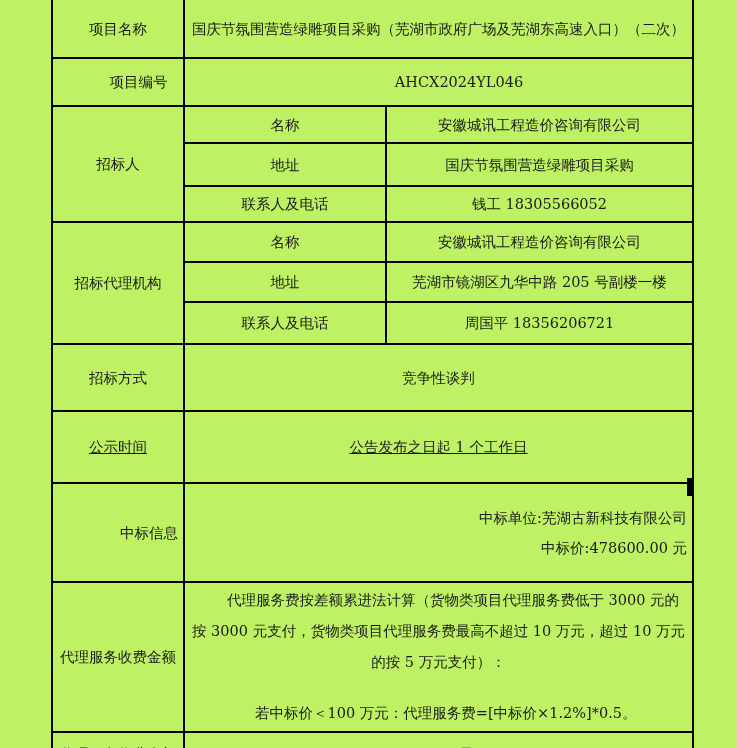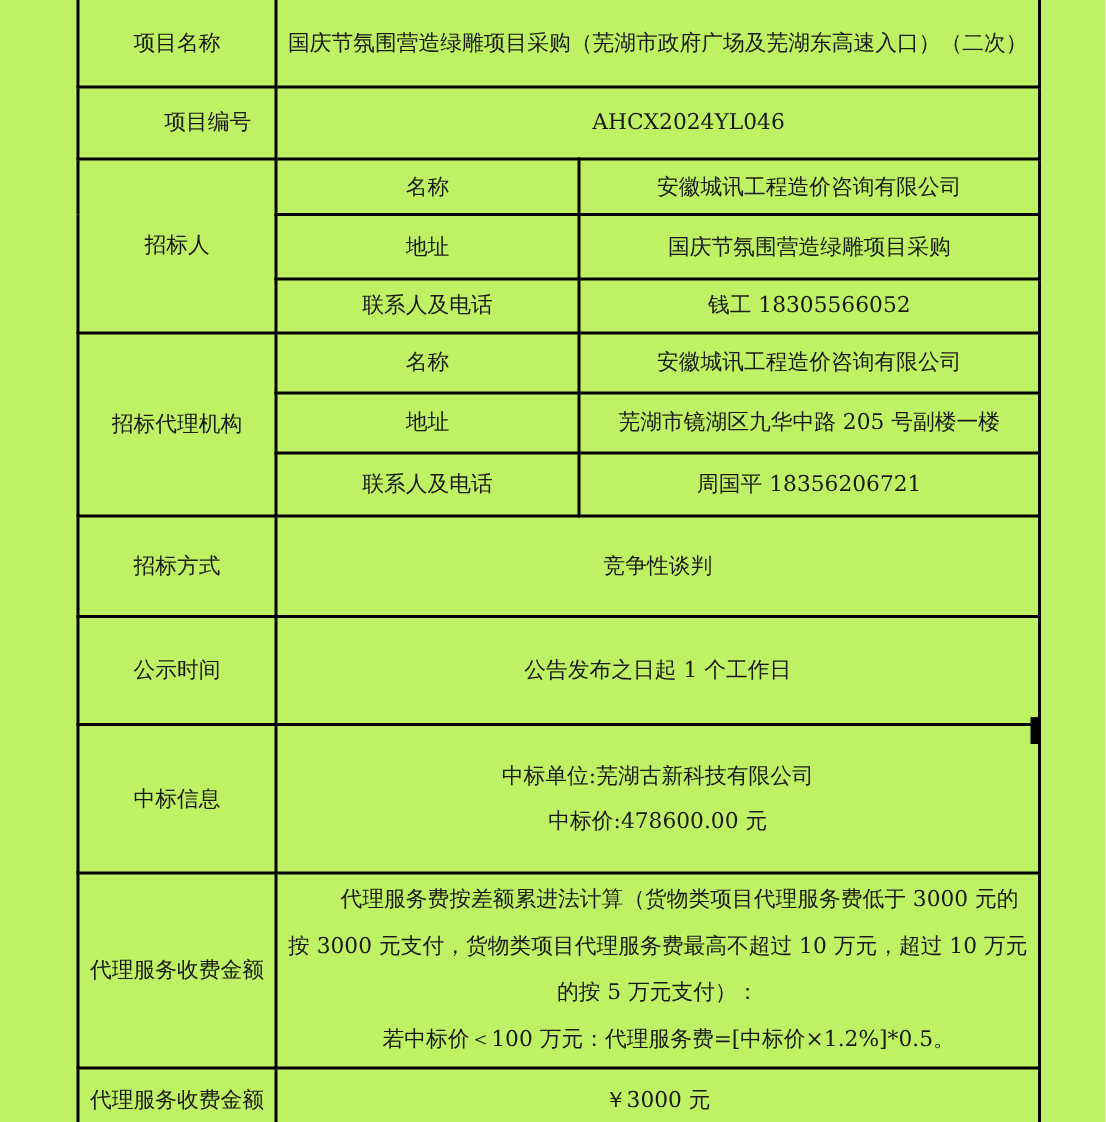--- a/index.html
+++ b/index.html
@@ -42,37 +42,37 @@
   
   tr.r-project-name td   { height: 59px; }
   tr.r-project-number td { height: 48px; padding-left: 46px; }
   tr.r-t1 td { height: 37px; }
   tr.r-t2 td { height: 43px; }
   tr.r-t3 td { height: 36px; }
   tr.r-a1 td { height: 40px; }
   tr.r-a2 td { height: 40px; }
   tr.r-a3 td { height: 42px; }
   tr.r-method td    { height: 67px; }
-  tr.r-publicity td { height: 72px; }
-  tr.r-award td     { height: 99px; }
+  tr.r-publicity td { height: 72px; text-decoration: underline; }
+  tr.r-award td     { height: 99px; text-align: right; }
   tr.r-fee-std td   { height: 124px; }
   tr.r-fee-amt td   { height: 44px; }
 
   td.fee-cell {
     vertical-align: top;
     text-align: left;
     padding: 7px 4px 4px 14px;
     font-size: 14px;
   }
   .fee-line {
     line-height: 31px;
     white-space: normal;
   }
   .indent-2 { text-indent: 2em; }
-  .indent-1 { text-indent: 1em; }
+  .indent-1 { text-indent: 1em; margin-top: 20px; }
   .award-line { line-height: 30px; }
 
   .ink-blot {
     position: absolute;
     left: 687px;
     top: 478px;
     width: 7px;
     height: 18px;
     background: #000000;
   }

